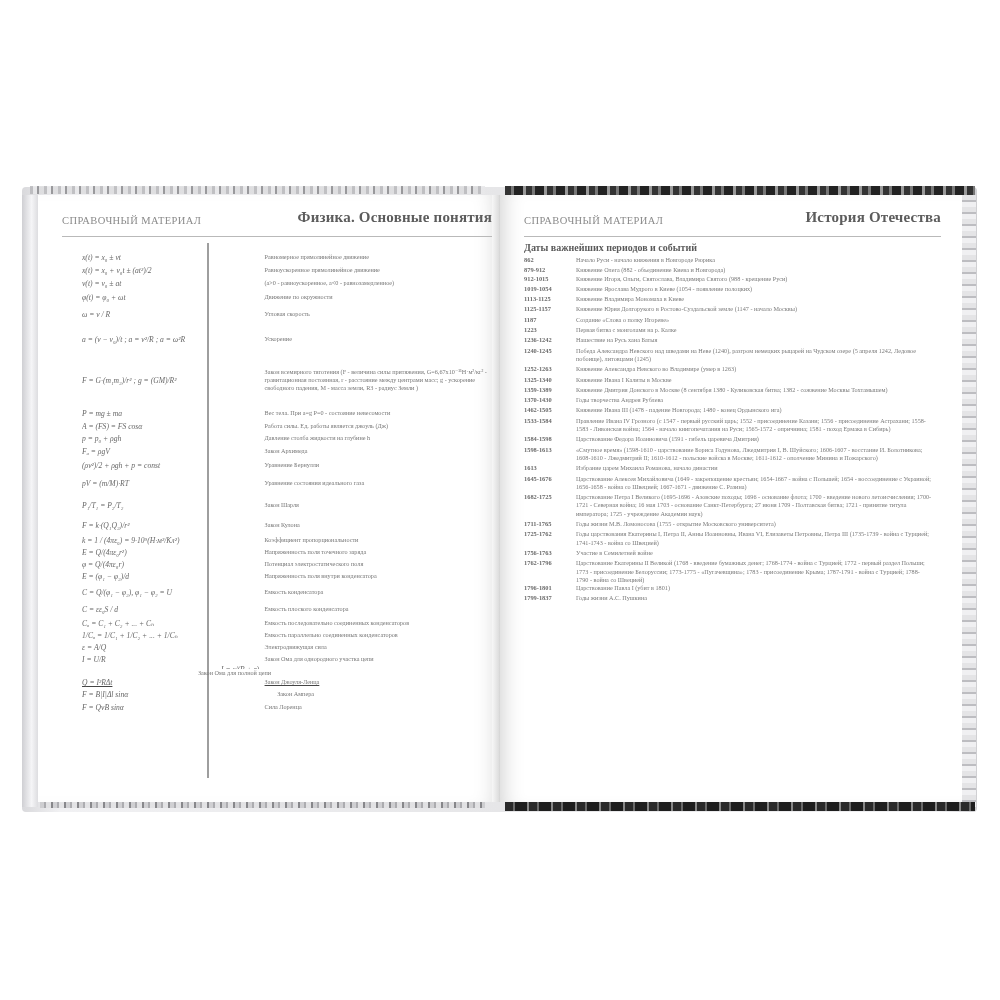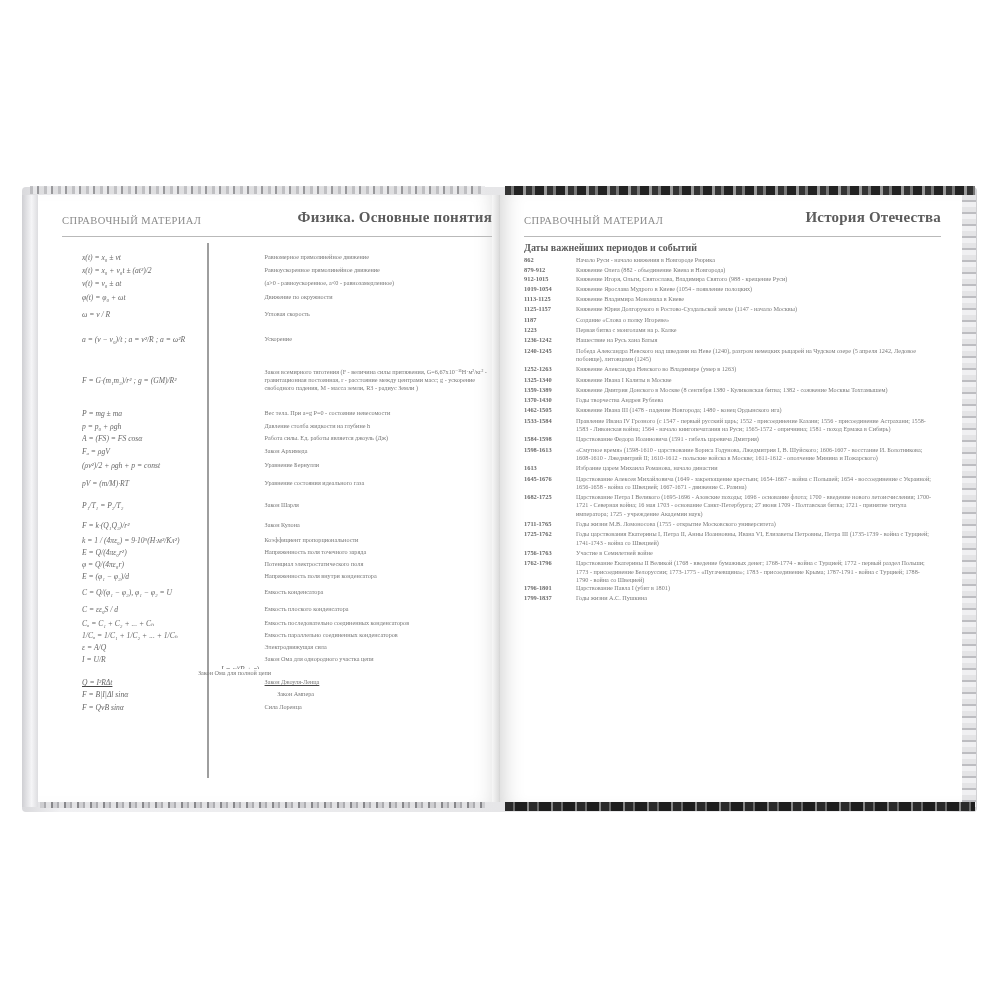--- a/index.html
+++ b/index.html
@@ -140,26 +140,26 @@
       </div>
       <div class="phys-row" style="height: 52px;">
         <div class="phys-formula">F = G·(m₁m₂)/r² ; g = (GM)/R²</div>
         <div class="phys-desc">Закон всемирного тяготения (F - величина силы притяжения, G=6,67x10⁻¹¹H·м²/кг² - гравитационная постоянная, r - расстояние между центрами масс; g - ускорение свободного падения, M - масса земли, R3 - радиус Земли )</div>
       </div>
       <div class="phys-row" style="height: 14px;">
         <div class="phys-formula">P = mg ± ma</div>
         <div class="phys-desc">Вес тела. При a=g P=0 - состояние невесомости</div>
       </div>
       <div class="phys-row" style="height: 12px;">
+        <div class="phys-formula">A = (FS) = FS cosα</div>
+        <div class="phys-desc">Работа силы. Ед. работы является джоуль (Дж)</div>
+      </div>
+      <div class="phys-row" style="height: 12px;">
         <div class="phys-formula">p = p₀ + ρgh</div>
         <div class="phys-desc">Давление столба жидкости на глубине h</div>
-      </div>
-      <div class="phys-row" style="height: 12px;">
-        <div class="phys-formula">A = (FS) = FS cosα</div>
-        <div class="phys-desc">Работа силы. Ед. работы является джоуль (Дж)</div>
       </div>
       <div class="phys-row" style="height: 14px;">
         <div class="phys-formula">Fₐ = ρgV</div>
         <div class="phys-desc">Закон Архимеда</div>
       </div>
       <div class="phys-row" style="height: 14px;">
         <div class="phys-formula">(ρv²)/2 + ρgh + p = const</div>
         <div class="phys-desc">Уравнение Бернулли</div>
       </div>
       <div class="phys-row" style="height: 22px;">

